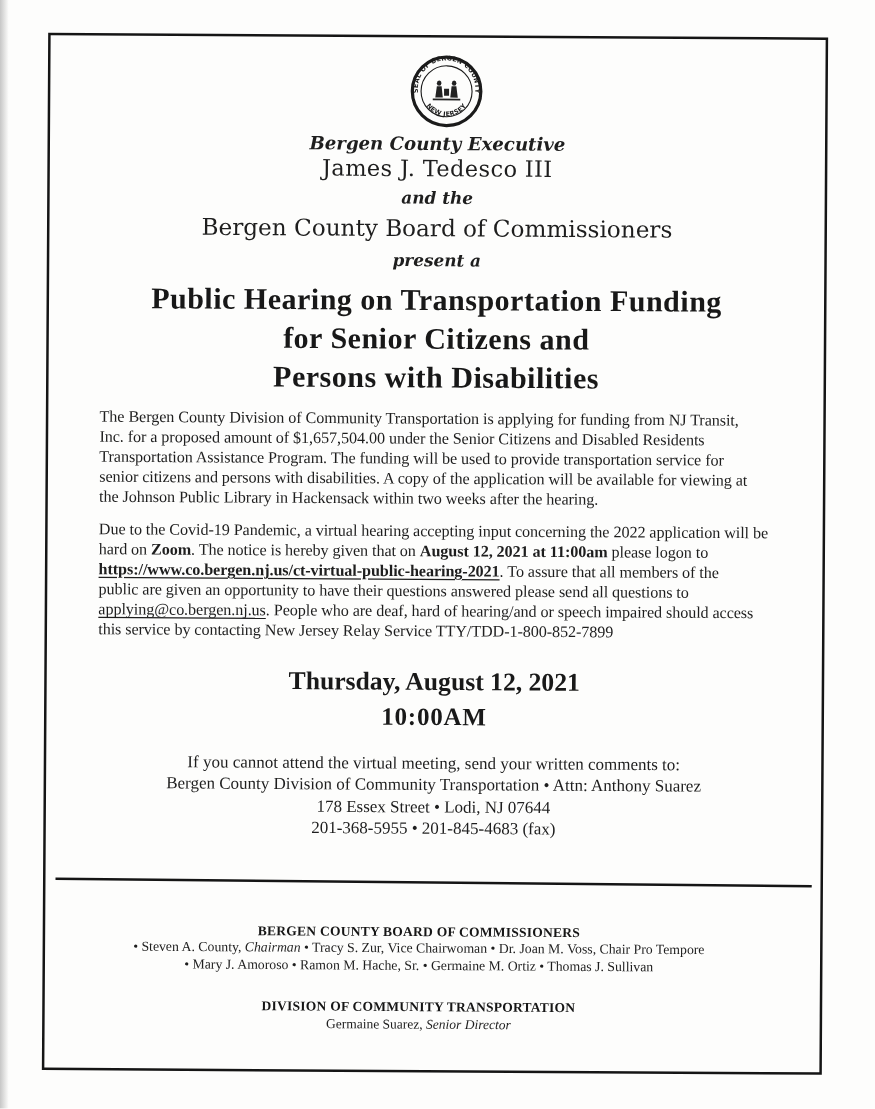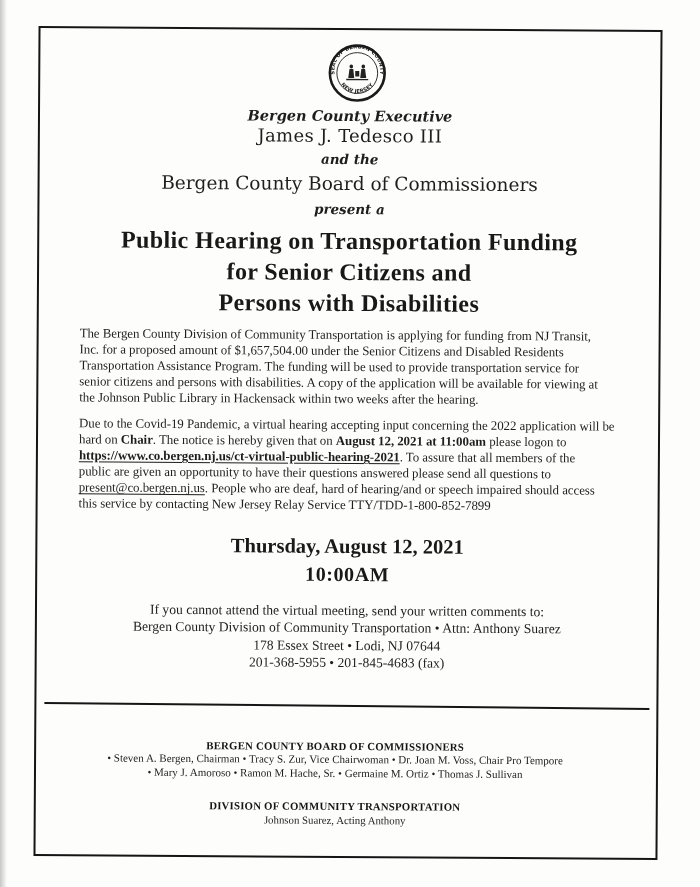--- a/index.html
+++ b/index.html
@@ -30,21 +30,21 @@
     position:absolute; top:196px; left:0; width:100%; text-align:center;
     font-weight:bold; font-size:24px; line-height:31px; letter-spacing:0.4px; color:#181818;
   }
 
   .para { position:absolute; left:41px; width:562px; font-size:12.9px; line-height:16.1px; letter-spacing:-0.05px; }
   .p1 { top:297px; }
   .p2 { top:387px; }
   .tline { white-space:nowrap; }
 
   .b { font-weight:bold; }
-  .i { }
+  .i { font-style:italic; }
   .u { text-decoration:underline; text-underline-offset:1.5px; }
 
   .datetime { position:absolute; top:502px; left:0; width:100%; text-align:center; font-weight:bold; color:#191919; }
   .dt-date { font-size:20.5px; line-height:29px; }
   .dt-time { font-size:20px;   line-height:26px; letter-spacing:0.6px; }
 
   .contact { position:absolute; top:572px; left:0; width:100%; text-align:center; font-size:13.6px; line-height:17.3px; }
 
   .divider {
     position:absolute; top:675px; left:8px; width:605px; height:0;
@@ -105,48 +105,48 @@
     <div class="para p1">
         <div class="tline">The Bergen County Division of Community Transportation is applying for funding from NJ Transit,</div>
         <div class="tline">Inc. for a proposed amount of $1,657,504.00 under the Senior Citizens and Disabled Residents</div>
         <div class="tline">Transportation Assistance Program.  The funding will be used to provide transportation service for</div>
         <div class="tline">senior citizens and persons with disabilities.  A copy of the application will be available for viewing at</div>
         <div class="tline">the Johnson Public Library in Hackensack within two weeks after the hearing.</div>
       </div>
 
     <div class="para p2">
         <div class="tline"><span>Due to the Covid-19 Pandemic, a virtual hearing accepting input concerning the 2022 application will be</span></div>
-        <div class="tline"><span>hard on </span><span class="b">Chair</span><span>. The notice is hereby given that on </span><span class="b">August 12, 2021 at 11:00am</span><span> please logon to</span></div>
+        <div class="tline"><span>hard on </span><span class="b">Zoom</span><span>. The notice is hereby given that on </span><span class="b">August 12, 2021 at 11:00am</span><span> please logon to</span></div>
         <div class="tline"><span class="b u">https://www.co.bergen.nj.us/ct-virtual-public-hearing-2021</span><span>. To assure that all members of the</span></div>
         <div class="tline"><span>public are given an opportunity to have their questions answered please send all questions to</span></div>
-        <div class="tline"><span class="u">present@co.bergen.nj.us</span><span>.  People who are deaf, hard of hearing/and or speech impaired should access</span></div>
+        <div class="tline"><span class="u">applying@co.bergen.nj.us</span><span>.  People who are deaf, hard of hearing/and or speech impaired should access</span></div>
         <div class="tline"><span>this service by contacting New Jersey Relay Service TTY/TDD-1-800-852-7899</span></div>
       </div>
 
     <div class="datetime">
       <div class="dt-date">Thursday, August 12, 2021</div>
       <div class="dt-time">10:00AM</div>
     </div>
 
     <div class="contact">
         <div class="tline">If you cannot attend the virtual meeting, send your written comments to:</div>
         <div class="tline">Bergen County Division of Community Transportation • Attn: Anthony Suarez</div>
         <div class="tline">178 Essex Street • Lodi, NJ 07644</div>
         <div class="tline">201-368-5955 • 201-845-4683 (fax)</div>
       </div>
 
     <div class="divider"></div>
 
     <div class="footer-board">
       <div class="f-head">BERGEN COUNTY BOARD OF COMMISSIONERS</div>
       <div>
-          <div class="tline"><span>• Steven A. Bergen, </span><span class="i">Chairman</span><span> • Tracy S. Zur, Vice Chairwoman • Dr. Joan M. Voss, Chair Pro Tempore</span></div>
+          <div class="tline"><span>• Steven A. County, </span><span class="i">Chairman</span><span> • Tracy S. Zur, Vice Chairwoman • Dr. Joan M. Voss, Chair Pro Tempore</span></div>
           <div class="tline"><span>• Mary J. Amoroso • Ramon M. Hache, Sr. • Germaine M. Ortiz  • Thomas J. Sullivan</span></div>
         </div>
     </div>
 
     <div class="footer-div">
       <div class="f-head">DIVISION OF COMMUNITY TRANSPORTATION</div>
-      <div class="f-name"><span>Johnson Suarez, </span><span class="i">Acting Anthony</span></div>
+      <div class="f-name"><span>Germaine Suarez, </span><span class="i">Senior Director</span></div>
     </div>
 
   </div>
 </div>
 
 </body></html>

